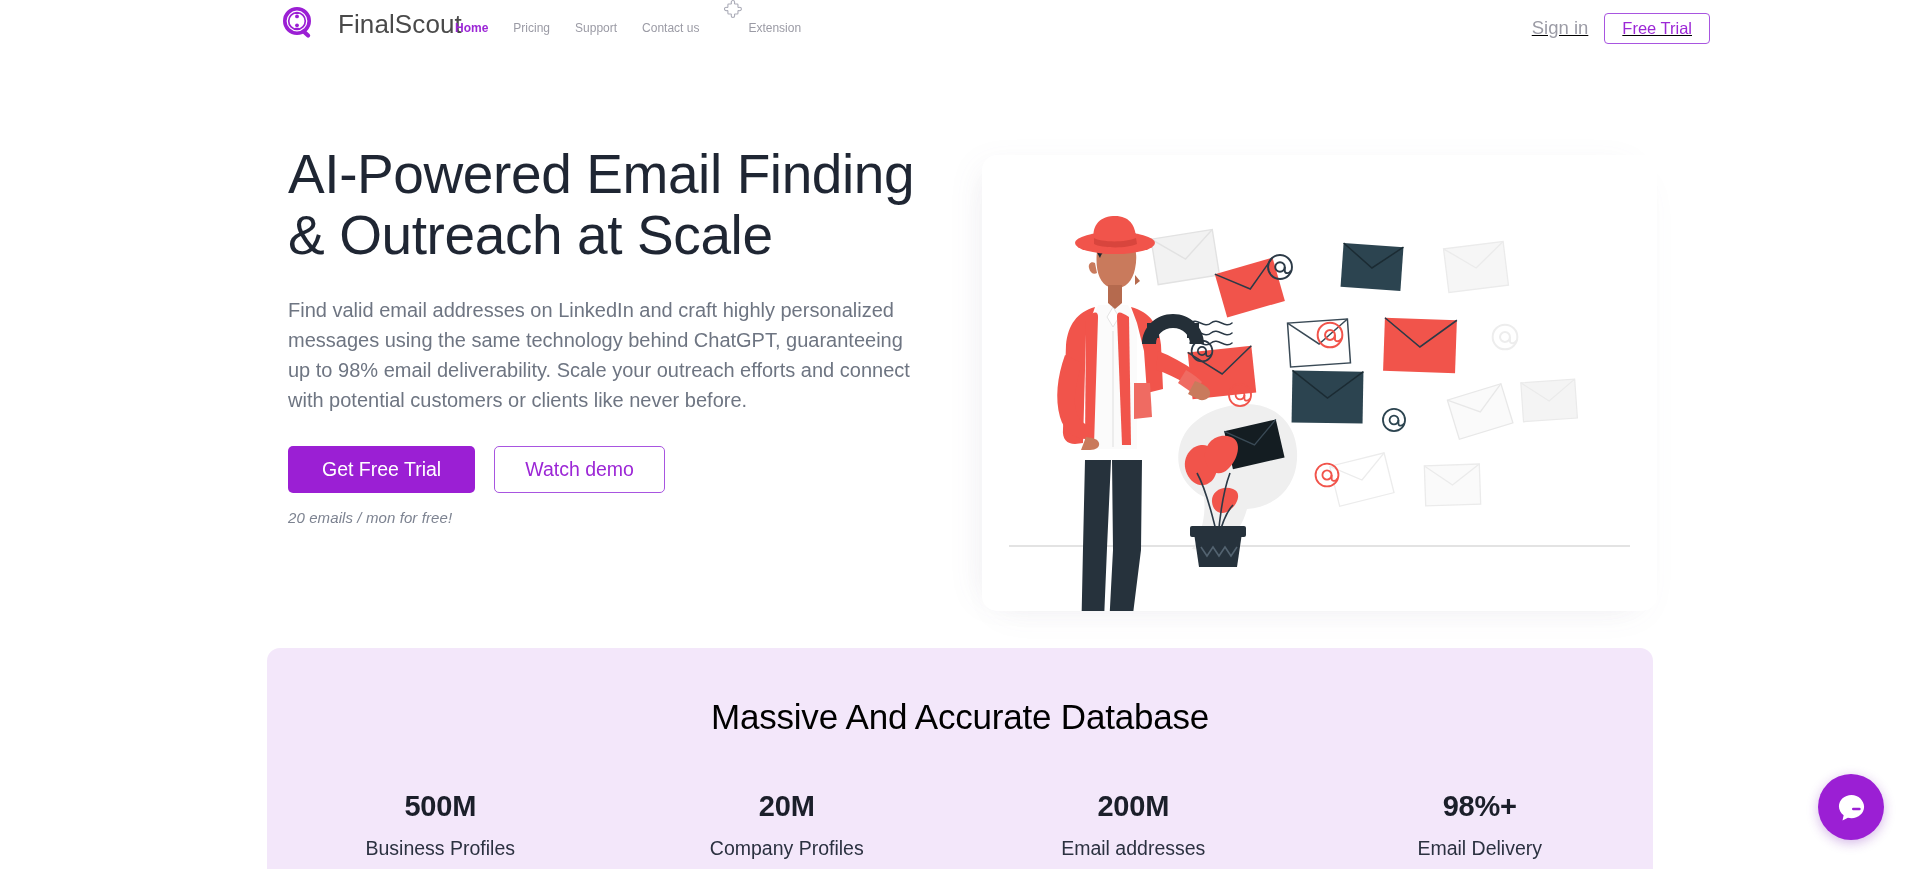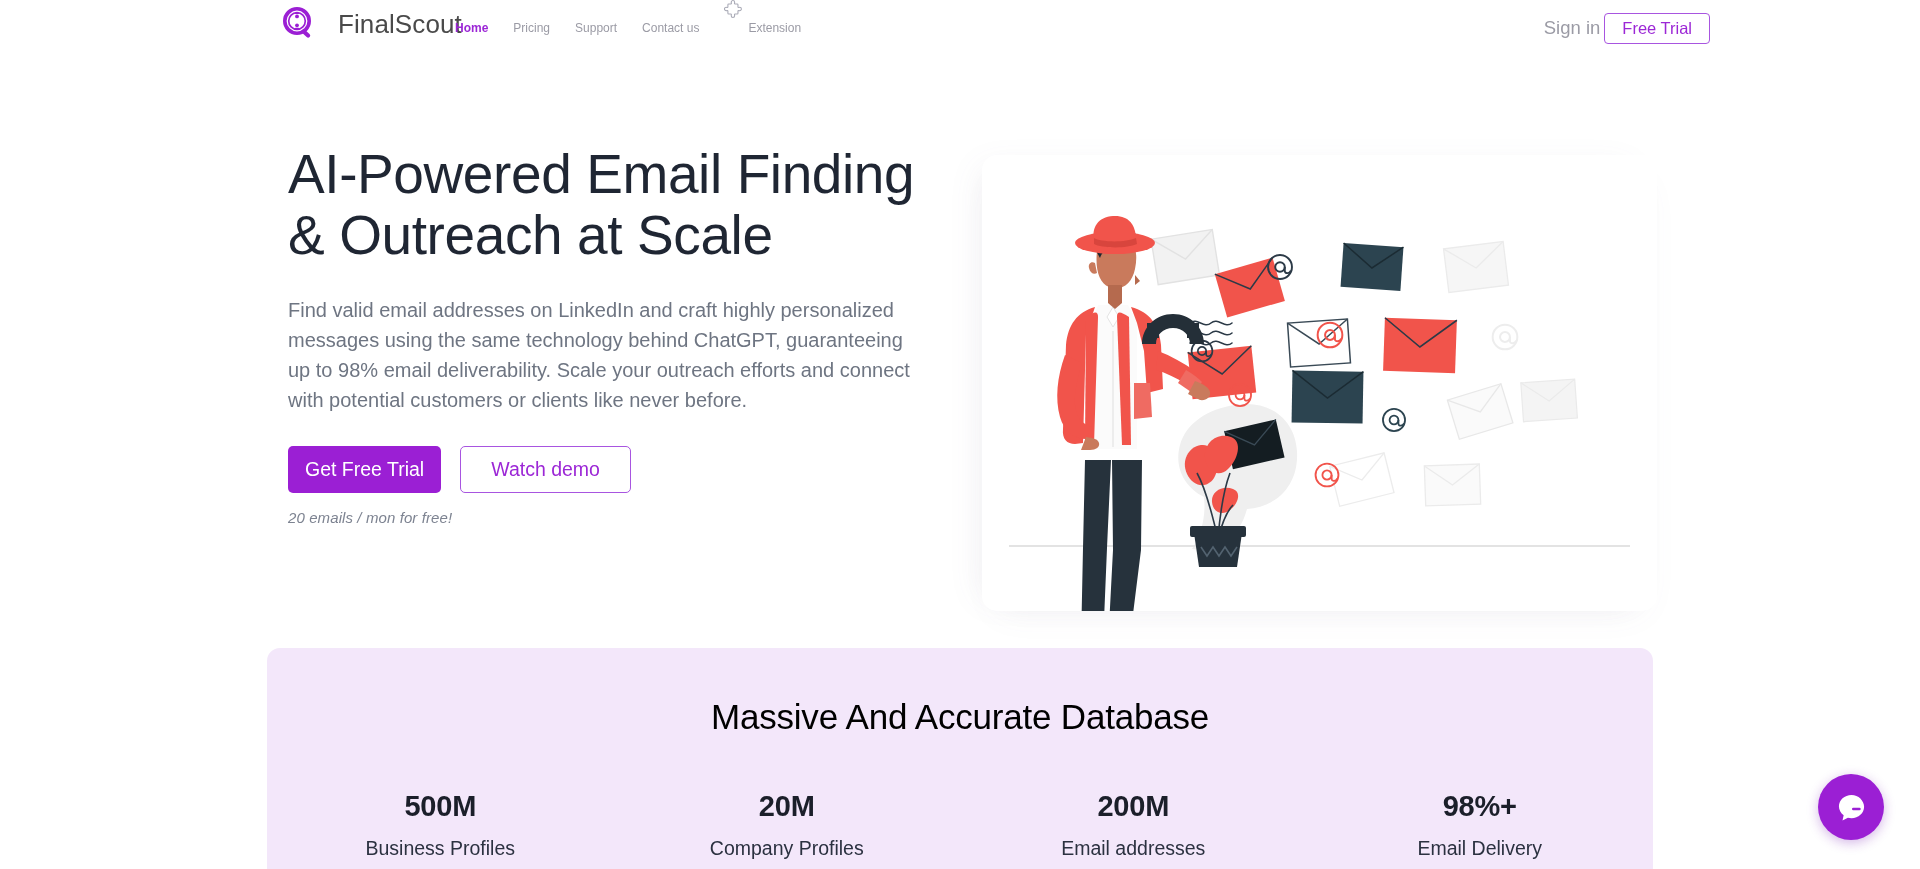--- a/index.html
+++ b/index.html
@@ -37,21 +37,21 @@
   .nav a {
     font-size: 12px; color: #9b9ba5; text-decoration: none;
     line-height: 56px; white-space: nowrap;
   }
   .nav a.active { color: #9c27d6; font-weight: 600; }
   .nav .ext { display: flex; align-items: flex-start; gap: 5px; }
   .puzzle-icon { width: 19px; height: 19px; display:block; }
 
   .header-right {
     position: absolute; right: 210px; top: 0; height: 56px;
-    display: flex; align-items: center; gap: 4px;
+    display: flex; align-items: center; gap: 16px; text-decoration: underline;
   }
   .signin {
     font-size: 18.5px; color: #9b9ba5; text-decoration: none;
     white-space: nowrap;
   }
   .btn-free-trial {
     display: inline-flex; align-items: center; justify-content: center;
     height: 31px; padding: 0 17px;
     border: 1px solid #a855e0; border-radius: 4px;
     background: #fff; color: #9c27d6;
@@ -68,21 +68,21 @@
     color: #1f2633; letter-spacing: -0.4px;
   }
   .hero-sub {
     margin-top: 29px;
     font-size: 20px; line-height: 30px; color: #6e7582;
     width: 634px;
   }
   .hero-actions { margin-top: 31px; display: flex; align-items: center; gap: 19px; }
   .btn-primary {
     display:inline-flex; align-items:center; justify-content:center;
-    height: 47px; padding: 0 17px;
+    height: 47px; padding: 0 34px;
     background: #9b1fd4; color: #fff;
     border: none; border-radius: 5px;
     font-size: 19.5px; font-family: inherit; cursor: pointer;
     white-space: nowrap;
   }
   .btn-outline {
     display:inline-flex; align-items:center; justify-content:center;
     height: 47px; padding: 0 30px;
     background: #fff; color: #9c27d6;
     border: 1px solid #a855e0; border-radius: 5px;

